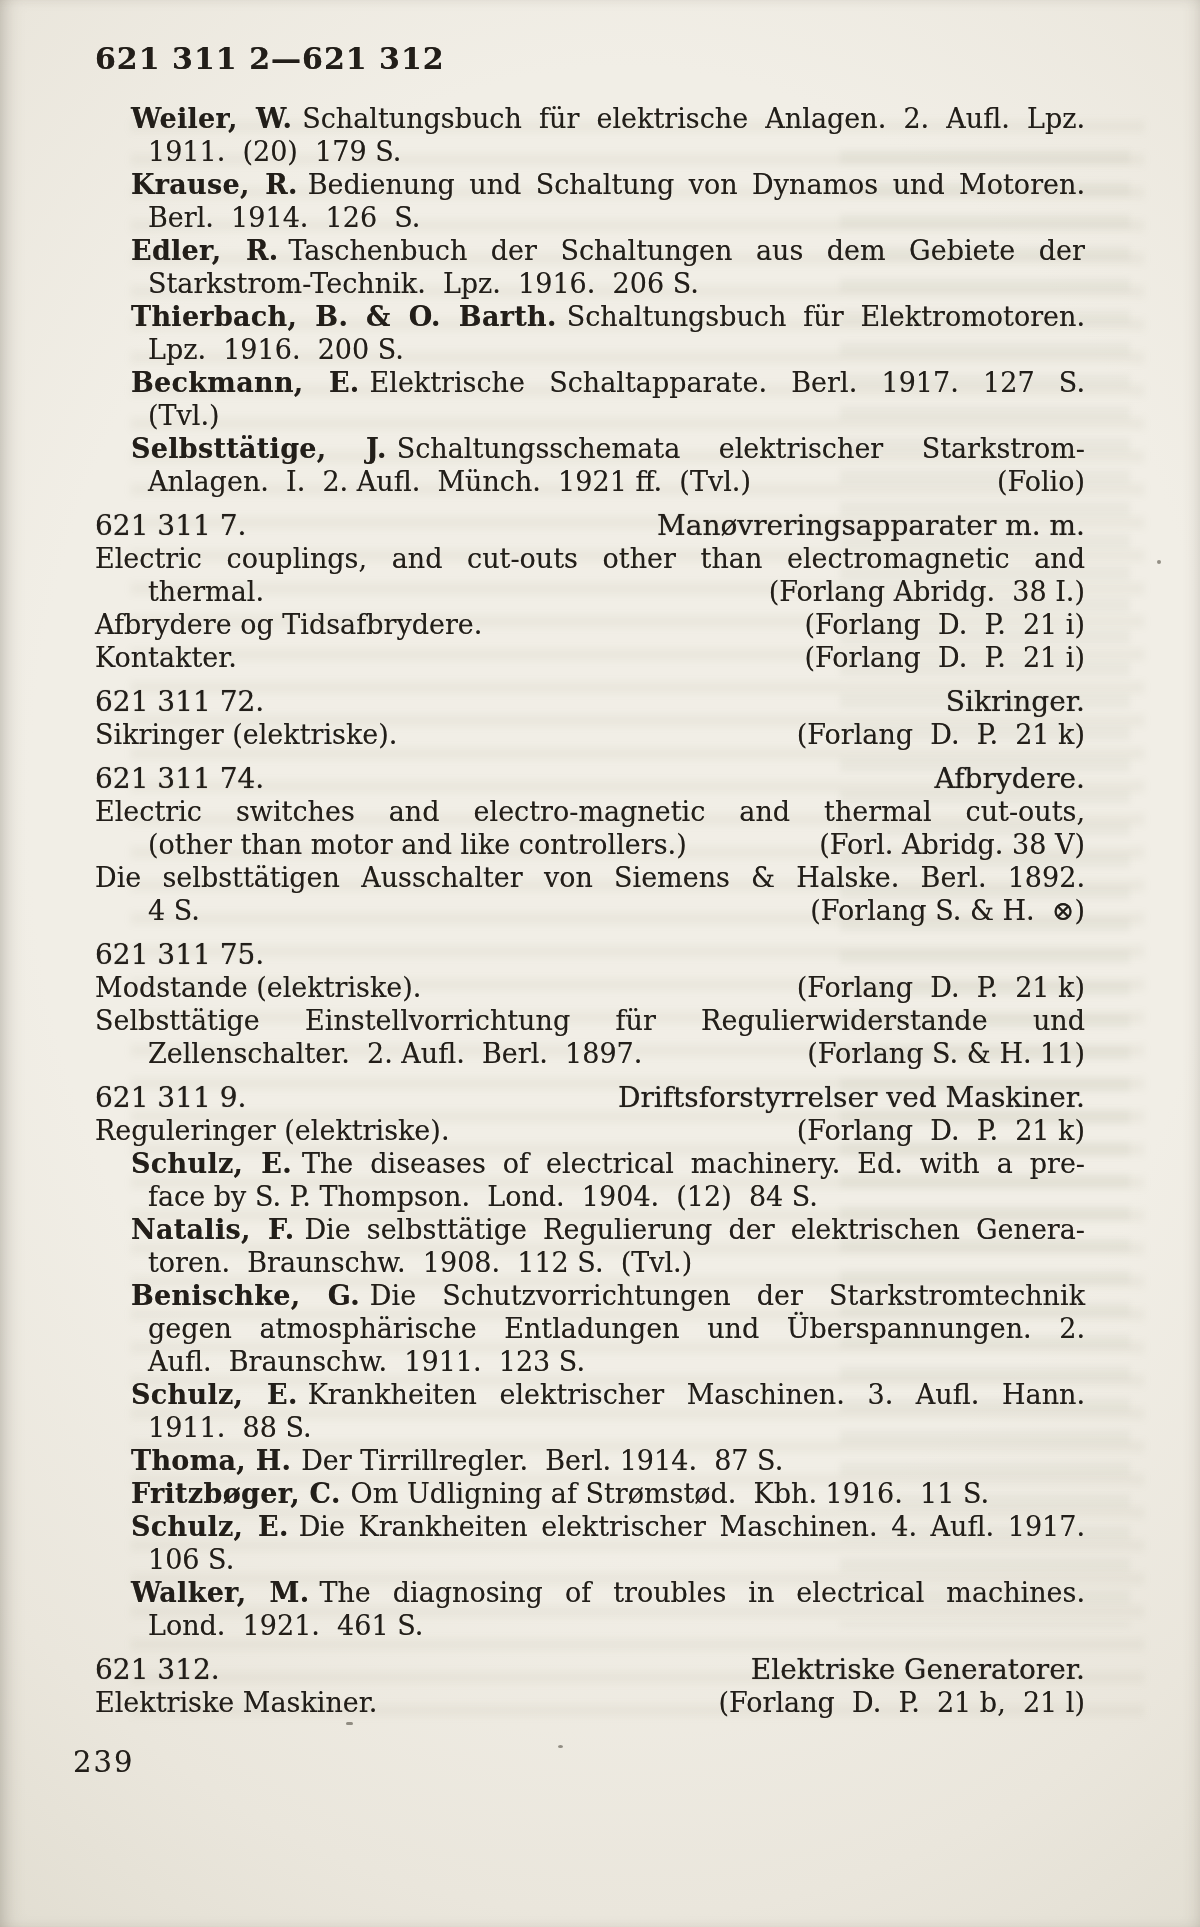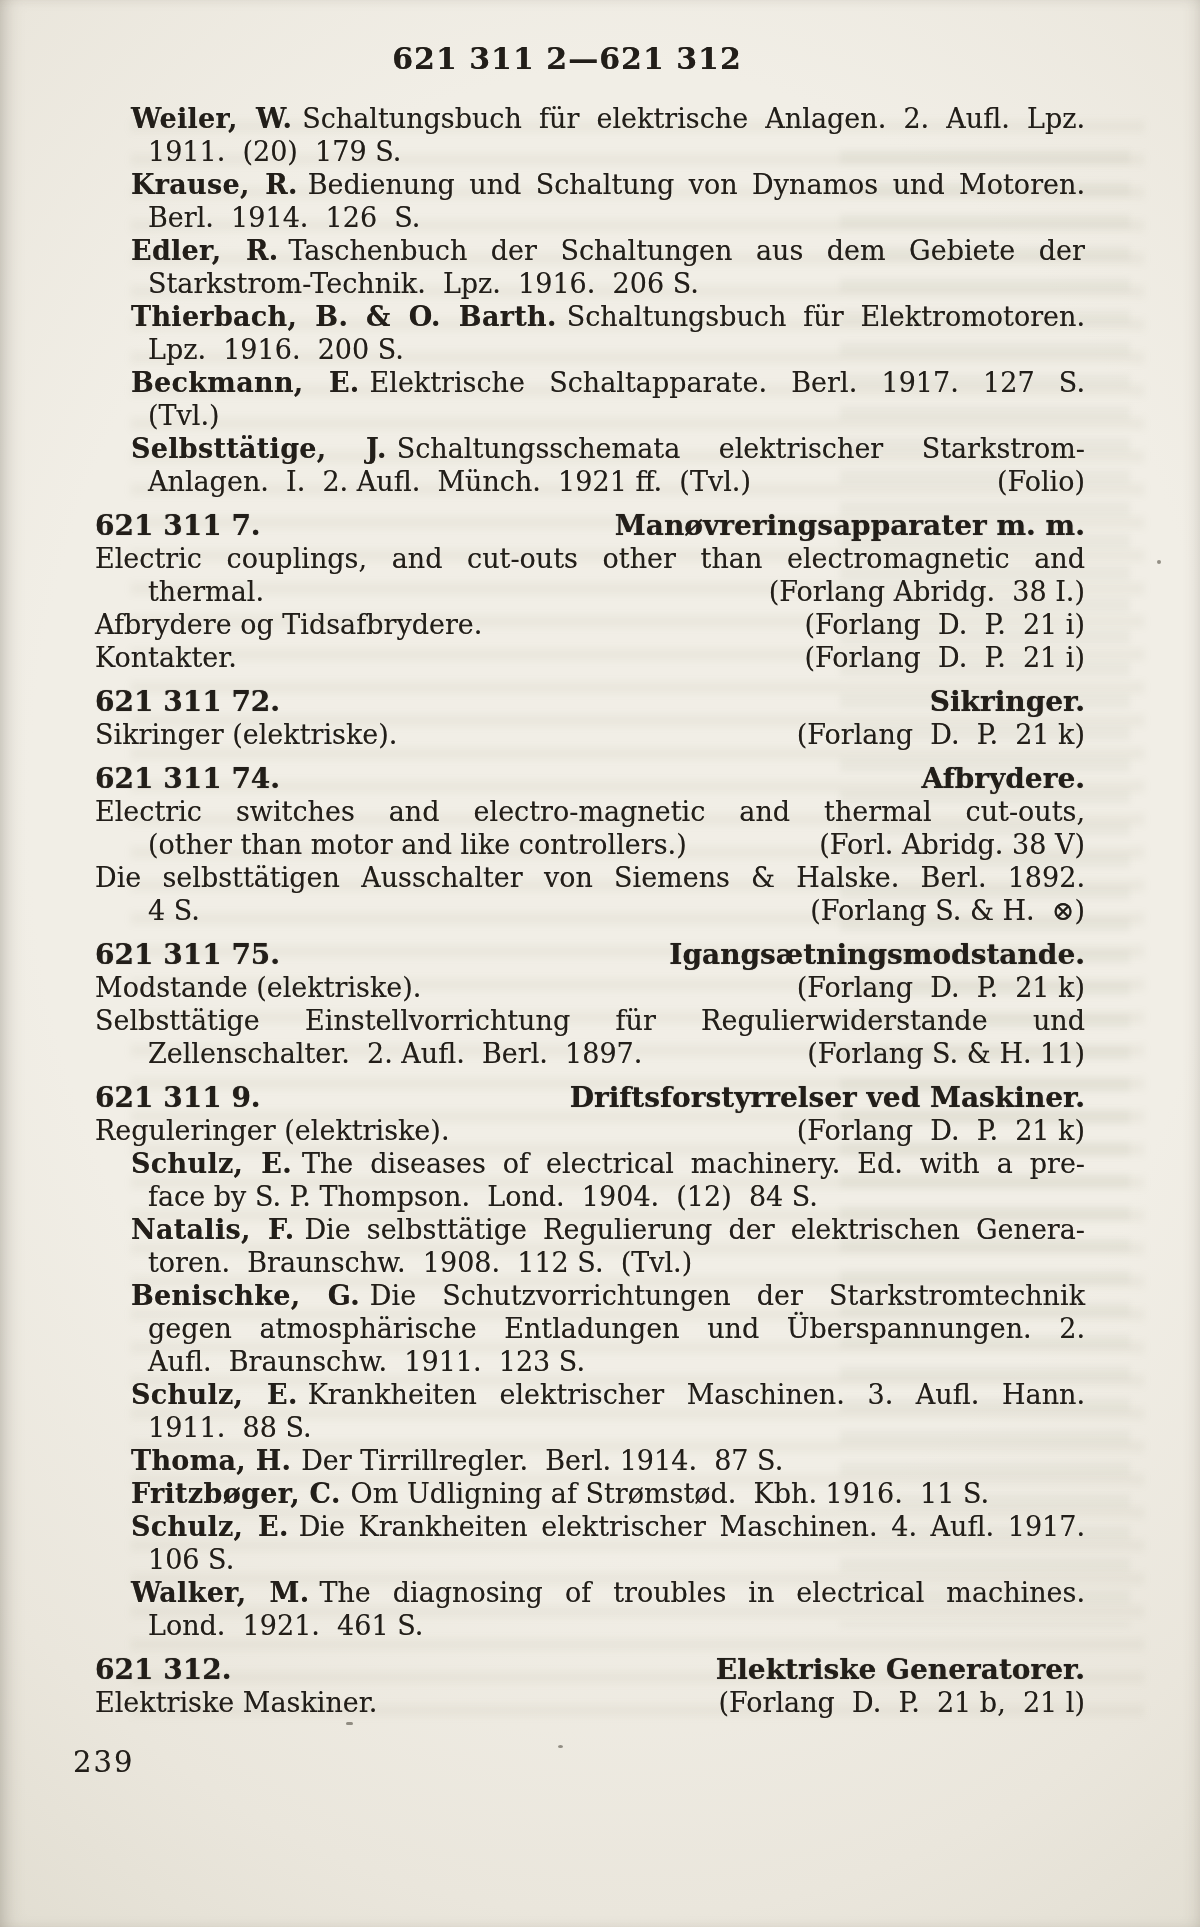--- a/index.html
+++ b/index.html
@@ -29,36 +29,36 @@
     filter:blur(3px);opacity:.5;pointer-events:none;
   }
   .speck{position:absolute;width:4px;height:4px;border-radius:50%;background:rgba(70,64,52,.55);}
   .speck.s1{left:1157px;top:560px;}
   .speck.s2{left:346px;top:1722px;width:7px;height:3px;border-radius:2px;}
   .speck.s3{left:558px;top:1745px;width:5px;height:3px;}
 
   .content{position:absolute;left:95px;top:42px;width:990px;}
   .header{
     height:34px;line-height:34px;margin-bottom:26px;
-    text-align:center;padding-right:46px;
+    text-align:left;padding-right:46px;
     font-size:30px;font-weight:bold;letter-spacing:1px;
     text-shadow:0 0 .6px rgba(25,22,18,.65);
   }
   .line{
     height:33px;line-height:33px;font-size:27px;
     white-space:pre;
     text-shadow:0 0 .5px rgba(30,27,22,.5);
   }
   .line b{margin-right:10px;letter-spacing:.3px;margin-left:36px;}
   .ind{padding-left:53px;}
   .j{white-space:normal;text-align:justify;text-align-last:justify;}
   .split{display:flex;justify-content:space-between;gap:33px;}
   .heading{
     display:flex;justify-content:space-between;
-    font-weight:bold;font-size:28px;margin-top:11px;
+    font-weight:normal;font-size:28px;margin-top:11px;
     text-shadow:0 0 .7px rgba(22,19,15,.7);
   }
   .pagenum{
     margin-top:26px;text-align:left;transform:translateX(-22px);
     font-size:29px;letter-spacing:2px;
     text-shadow:0 0 .5px rgba(30,27,22,.5);
   }
 </style>
 </head>
 <body>
@@ -91,21 +91,21 @@
         <div class="line ind split"><span class="lt">thermal.</span><span class="rt">(Forlang Abridg.  38 I.)</span></div>
         <div class="line split"><span class="lt">Afbrydere og Tidsafbrydere.</span><span class="rt">(Forlang  D.  P.  21 i)</span></div>
         <div class="line split"><span class="lt">Kontakter.</span><span class="rt">(Forlang  D.  P.  21 i)</span></div>
         <div class="line heading"><span>621 311 72.</span><span>Sikringer.</span></div>
         <div class="line split"><span class="lt">Sikringer (elektriske).</span><span class="rt">(Forlang  D.  P.  21 k)</span></div>
         <div class="line heading"><span>621 311 74.</span><span>Afbrydere.</span></div>
         <div class="line j"><span class="lt">Electric switches and electro-magnetic and thermal cut-outs,</span></div>
         <div class="line ind split"><span class="lt">(other than motor and like controllers.)</span><span class="rt">(Forl. Abridg. 38 V)</span></div>
         <div class="line j"><span class="lt">Die selbsttätigen Ausschalter von Siemens &amp; Halske. Berl. 1892.</span></div>
         <div class="line ind split"><span class="lt">4 S.</span><span class="rt">(Forlang S. &amp; H.  ⊗)</span></div>
-        <div class="line heading"><span>621 311 75.</span><span>Igangsætningsmodstande.</span></div>
+        <div class="line heading"><span>621 311 75.</span></div>
         <div class="line split"><span class="lt">Modstande (elektriske).</span><span class="rt">(Forlang  D.  P.  21 k)</span></div>
         <div class="line j"><span class="lt">Selbsttätige Einstellvorrichtung für Regulierwiderstande und</span></div>
         <div class="line ind split"><span class="lt">Zellenschalter.  2. Aufl.  Berl.  1897.</span><span class="rt">(Forlang S. &amp; H. 11)</span></div>
         <div class="line heading"><span>621 311 9.</span><span>Driftsforstyrrelser ved Maskiner.</span></div>
         <div class="line split"><span class="lt">Reguleringer (elektriske).</span><span class="rt">(Forlang  D.  P.  21 k)</span></div>
         <div class="line j"><span class="lt"><b>Schulz, E.</b>The diseases of electrical machinery. Ed. with a pre-</span></div>
         <div class="line ind"><span class="lt">face by S. P. Thompson.  Lond.  1904.  (12)  84 S.</span></div>
         <div class="line j"><span class="lt"><b>Natalis, F.</b>Die selbsttätige Regulierung der elektrischen Genera-</span></div>
         <div class="line ind"><span class="lt">toren.  Braunschw.  1908.  112 S.  (Tvl.)</span></div>
         <div class="line j"><span class="lt"><b>Benischke, G.</b>Die Schutzvorrichtungen der Starkstromtechnik</span></div>

